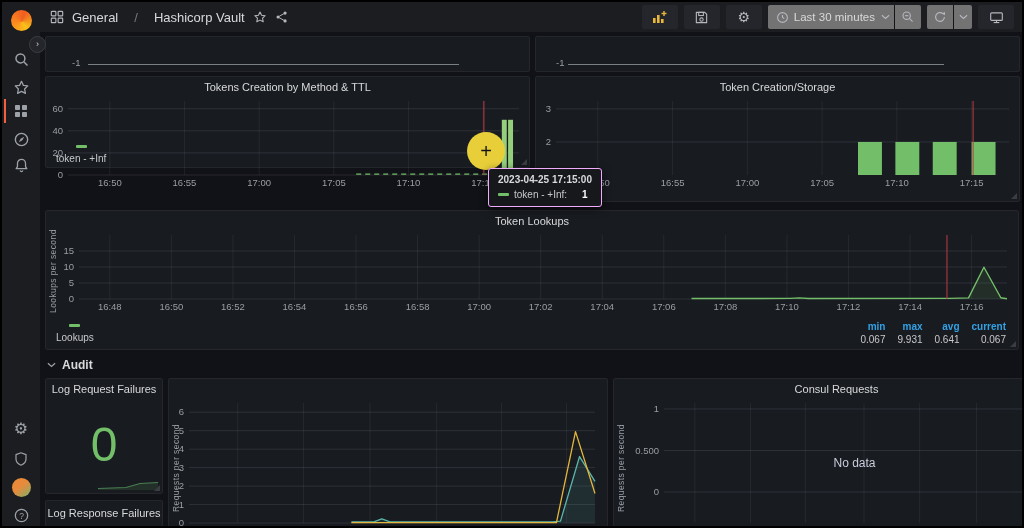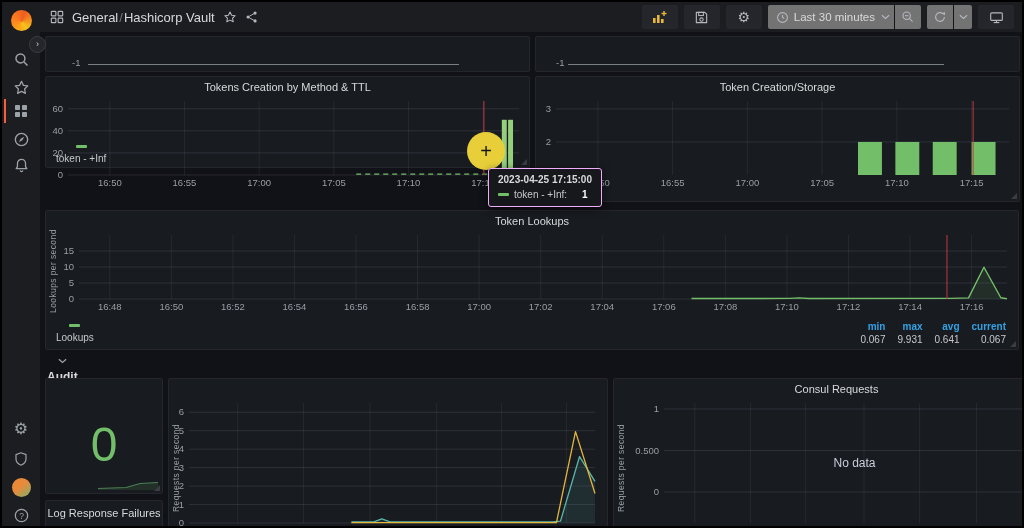--- a/index.html
+++ b/index.html
@@ -12,21 +12,21 @@
   .sidebar{position:absolute;left:0;top:0;width:38px;height:100%;background:#1b1d21;z-index:10;}
   .sb-item{position:absolute;left:0;width:38px;height:26px;display:flex;align-items:center;justify-content:center;color:#9da2a8;cursor:pointer;}
   .sb-item.active::before{content:"";position:absolute;left:2px;top:1px;bottom:1px;width:2px;background:#f55f3e;}
   .logo-disc{width:21px;height:21px;border-radius:50%;background:conic-gradient(from 140deg at 50% 55%,#f8c21a,#ff8a1e,#ef5d22,#f8c21a);}
   .avatar-disc{width:19px;height:19px;border-radius:50%;background:linear-gradient(140deg,#e98a3b 45%,#7eb26d);}
   .expand-btn{position:absolute;left:27px;top:34px;width:15px;height:15px;border-radius:50%;background:#24262b;border:1px solid #3a3d42;color:#cfd1d4;font-size:9px;line-height:14px;text-align:center;z-index:40;cursor:pointer;}
 
   
   .topbar{position:absolute;left:38px;top:0;right:0;height:30px;background:#1b1d21;display:flex;align-items:center;z-index:5;}
   .crumb{display:flex;align-items:center;gap:8px;padding-left:10px;}
-  .crumb-text{font-size:13px;color:#d8d9da;display:flex;gap:1px;align-items:center;}
+  .crumb-text{font-size:13px;color:#d8d9da;display:flex;gap:16px;align-items:center;}
   .crumb-sep{color:#75787e;}
   .toolbar{position:absolute;right:8px;top:3px;height:24px;display:flex;align-items:center;gap:6px;}
   .tbtn{height:24px;min-width:26px;background:#24262b;border-radius:2px;display:flex;align-items:center;justify-content:center;padding:0 5px;cursor:pointer;}
   .tgroup{height:24px;background:#737373;border-radius:2px;display:flex;align-items:center;cursor:pointer;}
   .tgroup .gdiv{width:1px;height:24px;background:#141518;}
   .trange-label{font-size:11.5px;color:#d8d9da;margin:0 6px 0 5px;white-space:nowrap;}
 
   
   .dash{position:absolute;left:38px;top:30px;width:982px;height:494px;background:#111217;overflow:hidden;}
   .panel{position:absolute;background:#181b20;border:1px solid #24262b;border-radius:2px;box-sizing:border-box;}
@@ -43,21 +43,21 @@
   .stats{position:absolute;right:12px;bottom:4px;display:grid;grid-template-columns:auto auto auto auto;column-gap:12px;row-gap:2px;font-size:10px;text-align:right;}
   .stats .h{color:#33a2e5;font-weight:bold;cursor:pointer;}
   .stats .v{color:#c7c8ca;}
 
   
   .big-stat{position:absolute;left:0;right:0;top:24px;bottom:8px;display:flex;align-items:center;justify-content:center;
     font-size:48px;font-weight:400;color:#73bf69;}
   .sparkline{position:absolute;right:4px;bottom:3px;}
 
   
-  .rowhdr{position:absolute;display:flex;align-items:center;gap:6px;color:#d8d9da;font-size:12px;font-weight:bold;cursor:pointer;flex-direction:column;}
+  .rowhdr{position:absolute;display:flex;align-items:center;gap:6px;color:#d8d9da;font-size:12px;font-weight:bold;cursor:pointer;}
 
   
   .tooltip{position:absolute;left:448px;top:136px;background:#17181c;border:1px solid #f0abfc;border-radius:3px;
     padding:5px 9px 6px;z-index:30;box-shadow:0 2px 8px rgba(0,0,0,.55);}
   .tt-time{font-size:10px;font-weight:bold;color:#d8d9da;white-space:nowrap;}
   .tt-row{display:flex;align-items:center;gap:5px;margin-top:4px;font-size:10px;color:#c7c8ca;white-space:nowrap;}
   .tt-val{font-weight:bold;color:#fff;margin-left:10px;}
 
   
   .annot-cursor{position:absolute;left:427px;top:100px;width:38px;height:38px;border-radius:50%;background:#e8cf3a;
@@ -358,20 +358,21 @@
     </div>
 
     <div class="rowhdr" style="left:7px;top:326px;">
       <svg width="9" height="6" viewBox="0 0 10 6" style="color:#9da2a8">
           <path d="M1 1l4 3.5L9 1" fill="none" stroke="currentColor" stroke-width="1.4"></path>
         </svg>
       <span>Audit</span>
     </div>
 
     <div class="panel" style="left:5px;top:346px;width:118px;height:116px;">
+      <div class="ptitle">Log Request Failures</div>
       <div class="big-stat">0</div>
       <svg class="sparkline" width="60" height="12" viewBox="0 0 60 12">
           <polygon points="0,10.5 28,9.5 42,5.5 60,4.5 60,12 0,12" fill="rgba(115,191,105,0.13)"></polygon>
           <polyline points="0,10.5 28,9.5 42,5.5 60,4.5" fill="none" stroke="#4a7f52" stroke-width="1.2"></polyline>
         </svg>
       <div class="resize-h"></div>
     </div>
 
     <div class="panel" style="left:5px;top:468px;width:118px;height:56px;">
       <div class="ptitle" style="height:24px;line-height:24px;">Log Response Failures</div>

